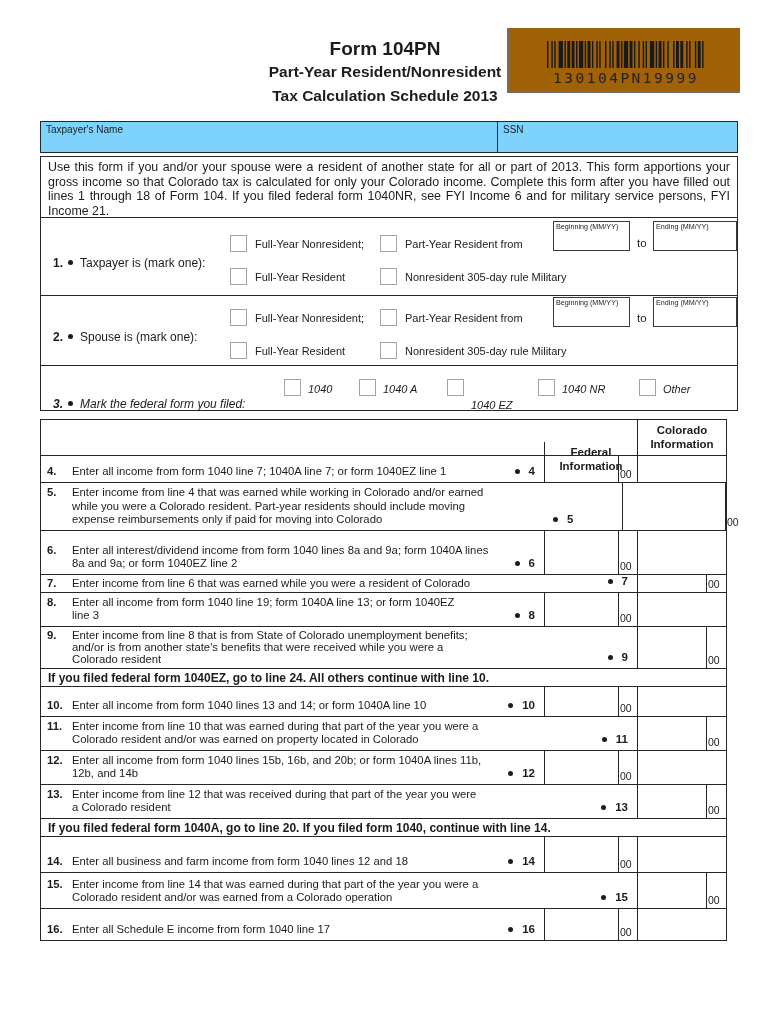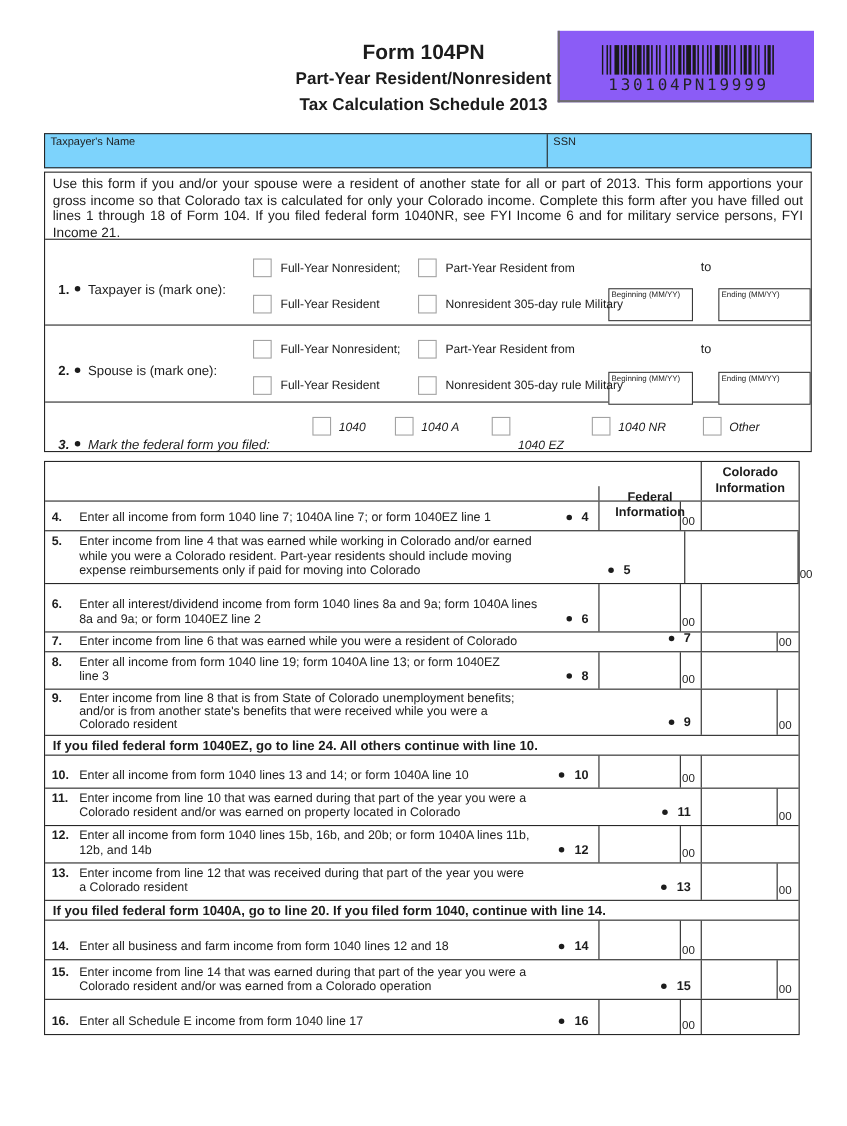--- a/index.html
+++ b/index.html
@@ -7,21 +7,21 @@
   body { width:770px; height:1024px; font-family:"Liberation Sans", sans-serif; color:#1c1c1c; }
   .page { position:relative; width:770px; height:1024px; background:#fff; overflow:hidden; }
 
   
   .hdr-left { position:absolute; left:47px; top:41px; font-size:8.8px; line-height:11px; white-space:nowrap; }
   .hdr-left .dept { font-weight:bold; }
   .hdr-center { position:absolute; left:222px; top:37px; width:326px; text-align:center; }
   .t-main { font-size:19px; font-weight:bold; line-height:23px; }
   .t-sub  { font-size:15.5px; font-weight:bold; line-height:24px; }
   .hdr-right { position:absolute; left:507px; top:28px; width:233px; height:65px;
-               border-left:2px solid #6e6e6e; border-bottom:2px solid #6e6e6e; background:#8b5cf6; }
+               border-left:2px solid #6e6e6e; border-bottom:2px solid #6e6e6e; background:#a16207; }
   .bc-svg { position:absolute; left:38px; top:13px; }
   .bc-text { position:absolute; left:0; top:42px; width:100%; text-align:center;
              font-family:"DejaVu Sans Mono", monospace; font-size:14.5px; letter-spacing:2.5px;
              padding-left:3px; color:#222; }
 
   
   .nameRow { position:absolute; left:40px; top:121px; width:698px; height:32px;
              border:1.5px solid #262626; display:flex; background:#7dd3fc; }
   .nr-name { width:457px; border-right:1.5px solid #262626; padding:2px 5px; font-size:10px; }
   .nr-ssn  { flex:1; padding:2px 5px; font-size:10px; }
@@ -33,21 +33,21 @@
   .sec { position:relative; border-bottom:1.5px solid #262626; }
   .sec1 { height:78px; } .sec2 { height:70px; }
   .sec3 { height:44px; border-bottom:none;font-style:italic; }
   .prompt { position:absolute; font-size:12px; white-space:nowrap;margin-top:16px; }
   .pnum { font-weight:bold; margin-right:5px; }
   .dot { display:inline-block; width:5px; height:5px; border-radius:50%; background:#1c1c1c;
          margin-right:7px; vertical-align:2px; }
   .cb { position:absolute; width:17px; height:17px; border:1.5px solid #a3a3a3; background:#fff; }
   .cbl { position:absolute; font-size:11px; white-space:nowrap; }
   .datebox { position:absolute; height:30px; border:1.5px solid #3a3a3a; background:#fff;
-             font-size:7.2px; line-height:8px; padding:1px 2px; white-space:nowrap; overflow:hidden;margin-top:41px; }
+             font-size:7.2px; line-height:8px; padding:1px 2px; white-space:nowrap; overflow:hidden; }
   .tolabel { position:absolute; font-size:11.5px; }
 
   
   .table { position:absolute; left:40px; top:419px; width:687px; border:1.5px solid #262626; background:#fff; }
   .thead { display:flex; height:35px; }
   .th-desc { width:503px; }
   .th-fed { width:93px; border-left:1px solid #262626; text-align:center; font-weight:bold;
             font-size:11.5px; line-height:14px; padding-top:3px;margin-top:22px; }
   .th-col { flex:1; border-left:1px solid #262626; text-align:center; font-weight:bold;
             font-size:11.5px; line-height:14px; padding-top:3px; }

